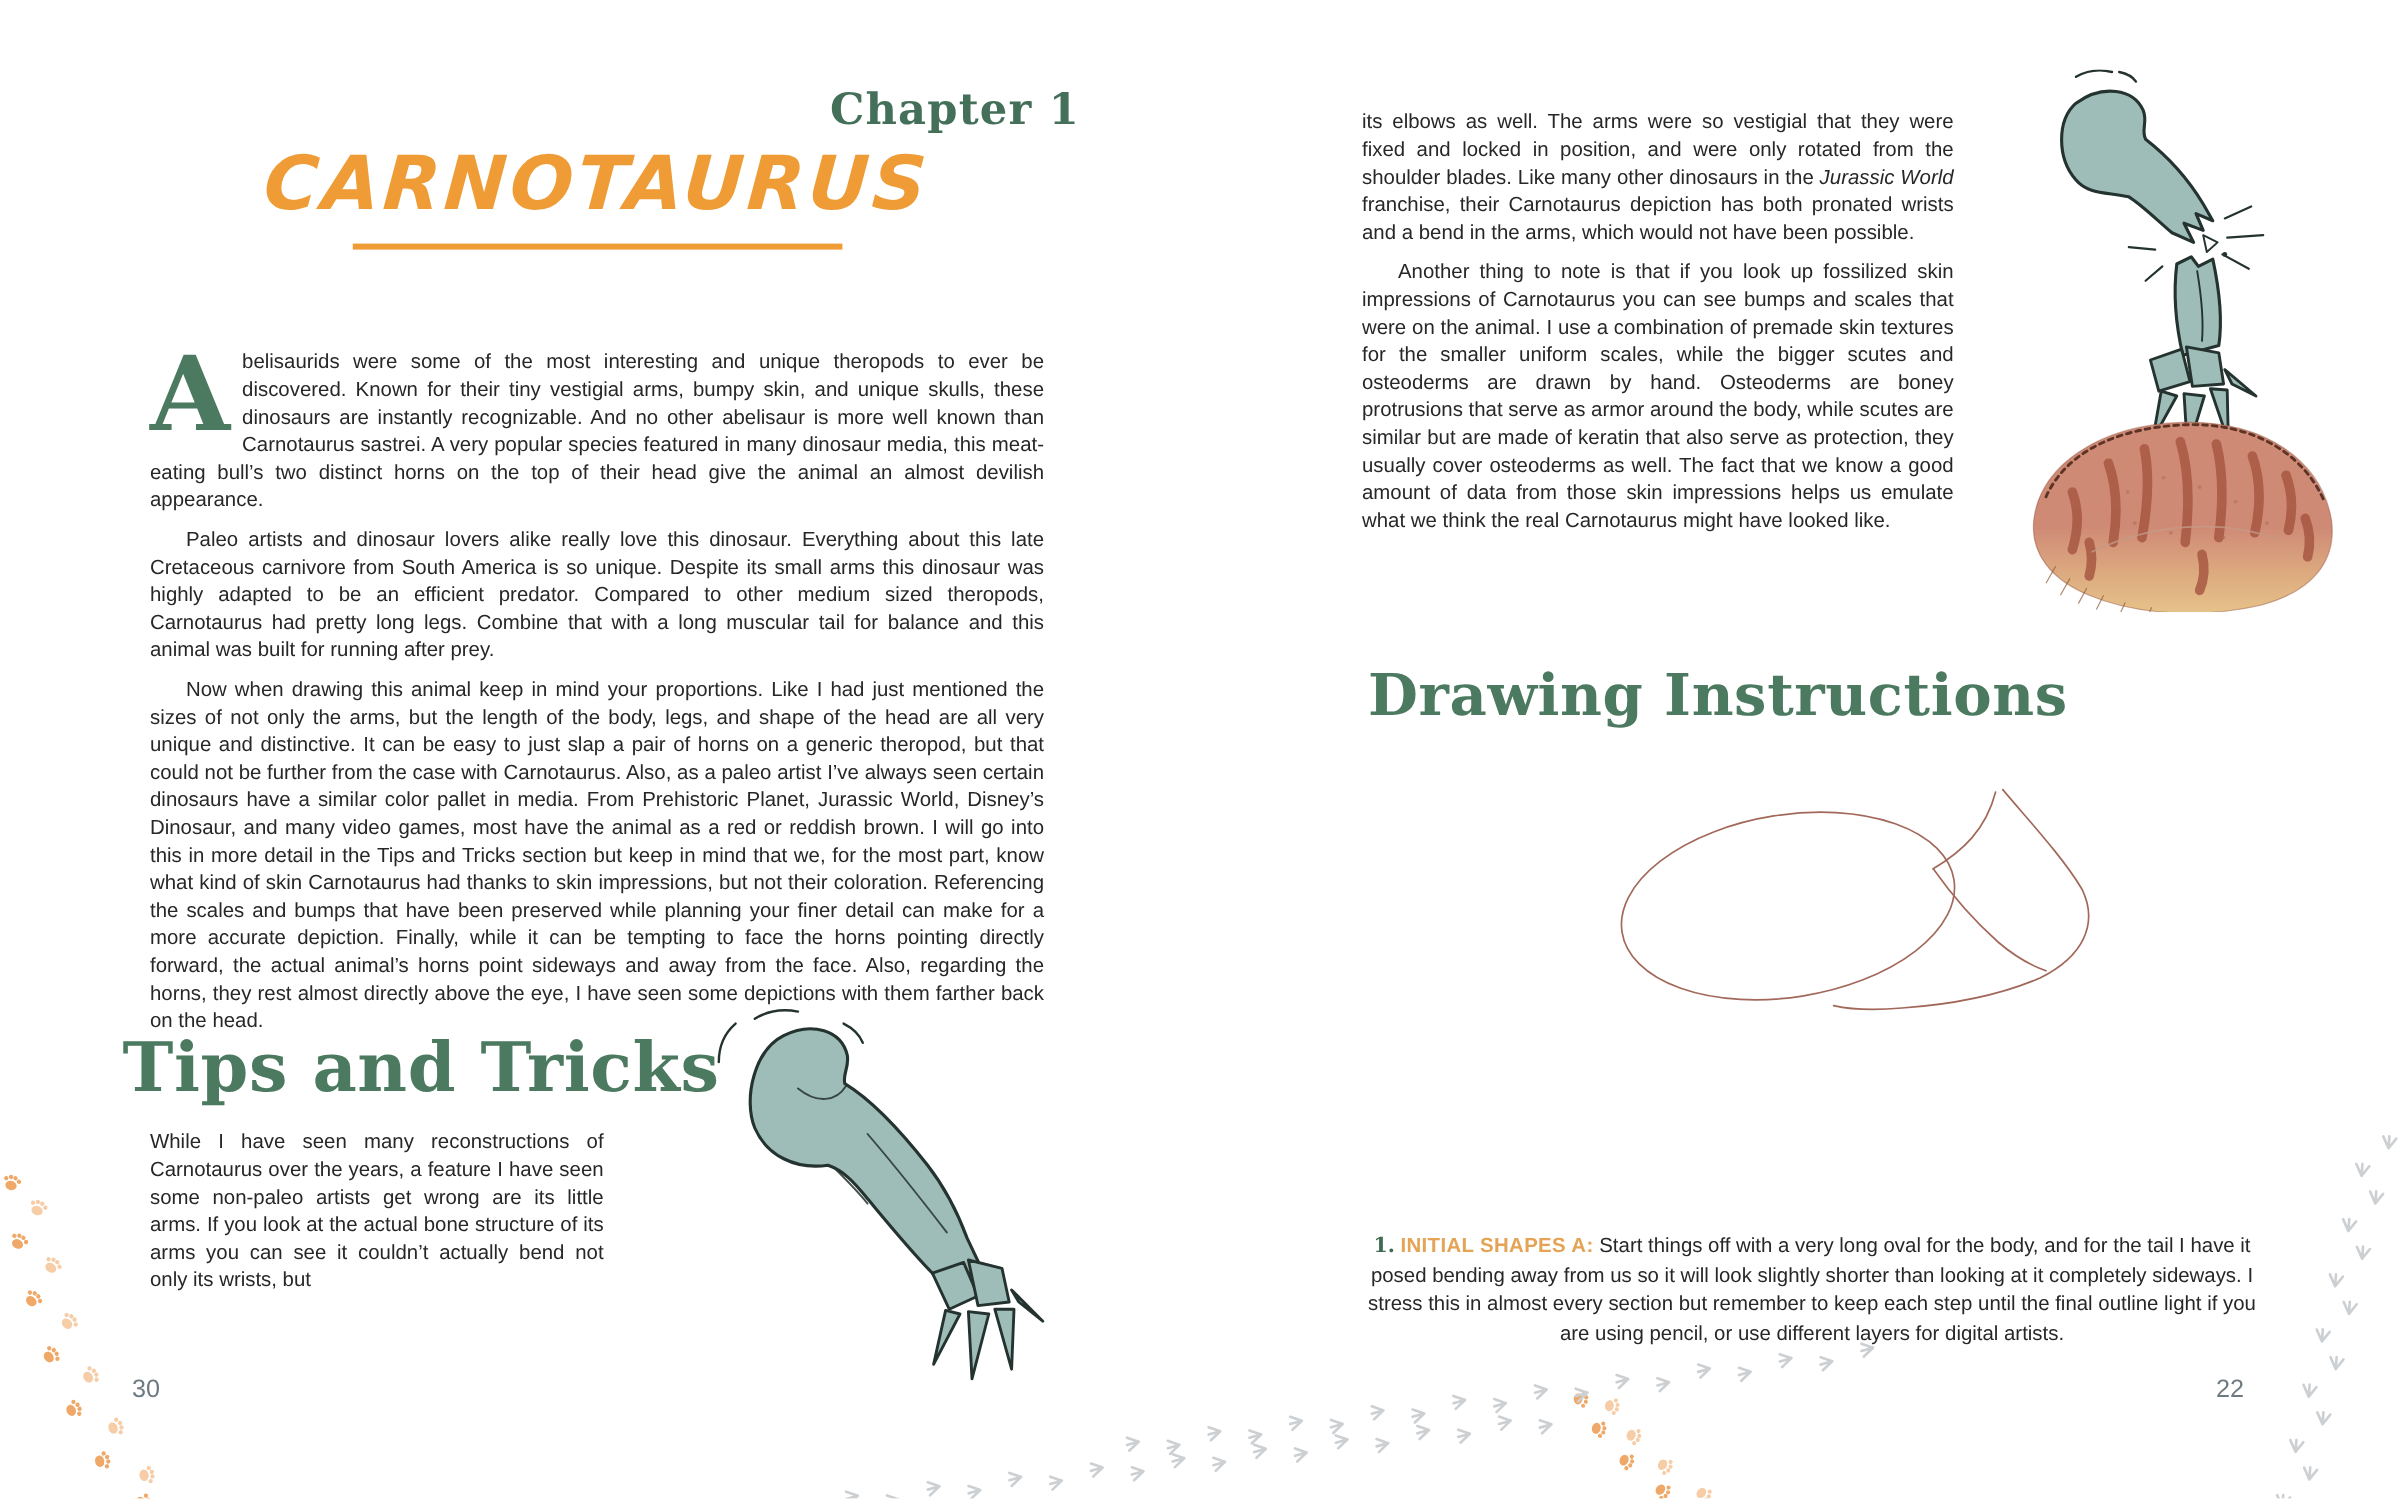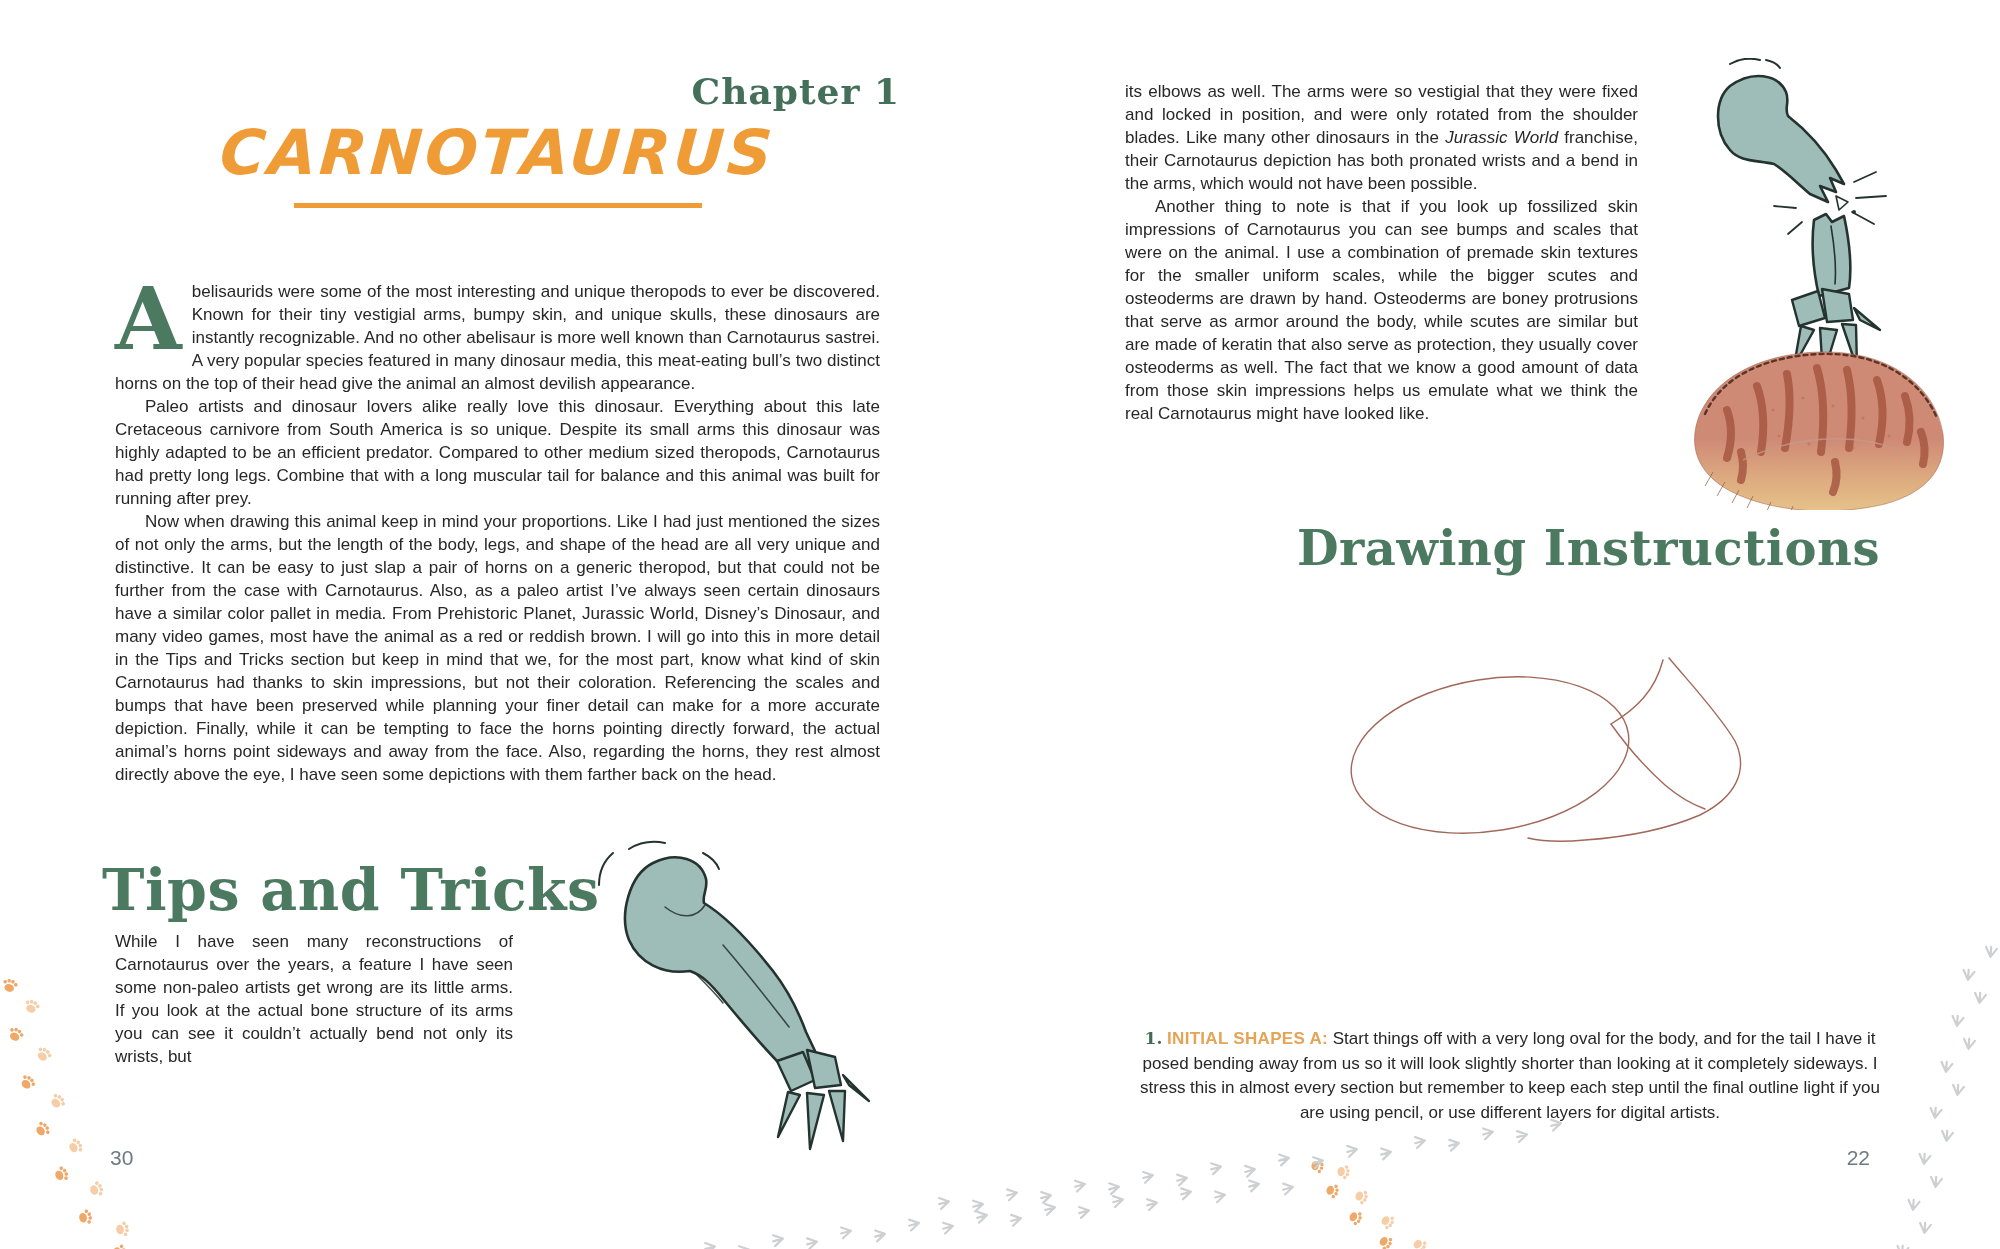--- a/index.html
+++ b/index.html
@@ -10,21 +10,21 @@
   .chapter-label{font-family:"DejaVu Serif",serif;font-weight:700;font-size:36px;
                  letter-spacing:1px;color:var(--chapter_green,#44705a);text-align:right;}
   .chapter-title{margin:4px 0 0 0;font-family:"DejaVu Sans",sans-serif;font-weight:700;font-style:italic;
                  font-size:62px;letter-spacing:3px;color:var(--title_orange,#f09c36);
                  text-align:center;transform:skewX(-4deg);}
   .title-underline{width:408px;height:5px;background:var(--title_orange,#f09c36);margin:14px auto 0 auto;}
   .green-heading{font-family:"DejaVu Serif",serif;font-weight:700;color:var(--heading_green,#4c7a60);
                  font-size:57px;letter-spacing:0.5px;margin:0;}
   
   .body-col{font-size:17px;line-height:23px;text-align:justify;}
-  .body-col p{margin:0;}
+  .body-col p{margin:10px;}
   .indent{text-indent:30px;}
   .dropcap{float:left;font-family:"DejaVu Serif",serif;font-weight:700;font-size:86px;line-height:70px;
            color:var(--heading_green,#4c7a60);margin:4px 10px 0 0;}
   .ital{font-style:italic;}
   .page-num{font-size:21px;color:var(--page_number_gray,#6e7a82);}
   
   .step{font-size:17px;line-height:24.5px;text-align:center;}
   .step-num{font-family:"DejaVu Serif",serif;font-weight:700;color:var(--step_number_green,#3f6b52);}
   .step-label{color:var(--step_label_orange,#e5a355);font-weight:700;letter-spacing:0.3px;}
   .ill{position:absolute;}
@@ -156,21 +156,21 @@
           <circle cx="120" cy="58" r="1.6"></circle>
           <circle cx="150" cy="66" r="1.6"></circle>
         <circle cx="180" cy="78" r="1.6"></circle>
           <circle cx="96" cy="96" r="1.6"></circle>
           <circle cx="206" cy="96" r="1.6"></circle>
         <circle cx="126" cy="104" r="1.6"></circle>
           <circle cx="170" cy="108" r="1.6"></circle>
       </g>
     </svg>
 
-    <h2 class="abs green-heading" style="left:1140px;top:520px;width:740px;text-align:right;font-size:48px;">Drawing Instructions</h2>
+    <h2 class="abs green-heading" style="left:1140px;top:552px;width:740px;text-align:left;font-size:48px;">Drawing Instructions</h2>
 
     <svg class="ill" style="left:1335px;top:645px;width:520px;height:220px" viewBox="0 0 520 220">
       <g fill="none" stroke="var(--sketch_line)" stroke-width="1.4" stroke-linecap="round">
         <ellipse cx="155" cy="110" rx="140" ry="76" transform="rotate(-9 155 110)"></ellipse>
         <path d="M328,15 C320,46 301,64 276,79"></path>
         <path d="M334,13 C354,37 384,69 400,96 C414,125 401,152 365,170 C330,185 293,192 250,195 C228,197 206,196 193,193"></path>
         <path d="M276,79 C293,103 312,124 330,140 C344,152 356,159 370,164"></path>
       </g>
     </svg>
 

